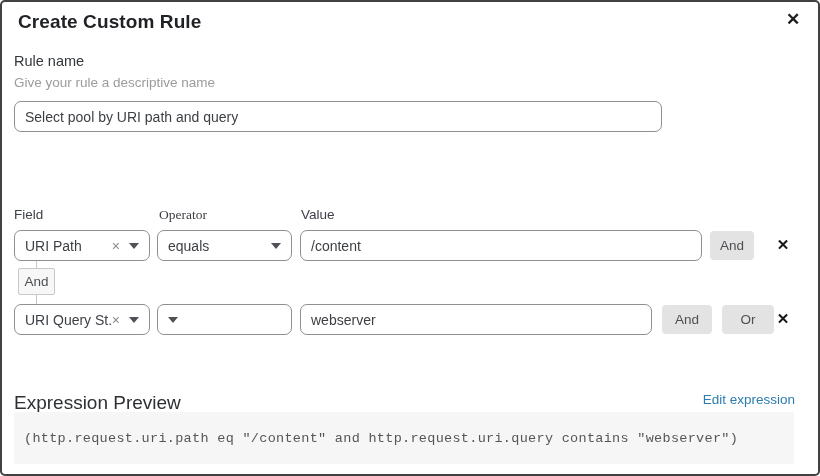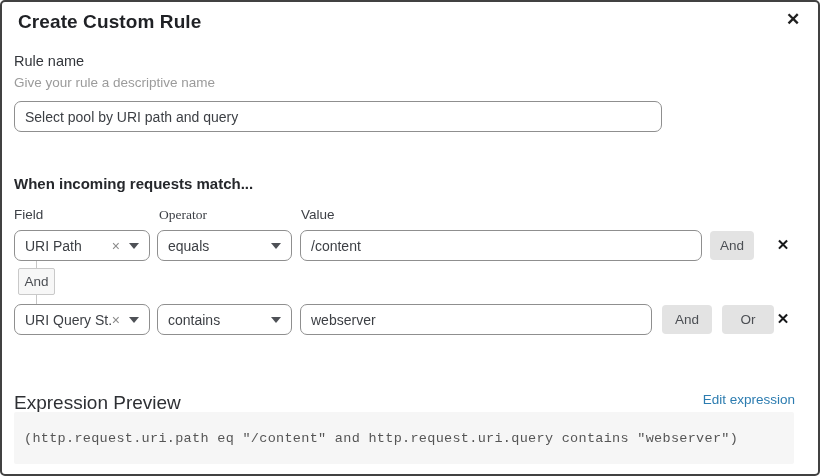--- a/index.html
+++ b/index.html
@@ -158,21 +158,20 @@
 
 <div class="dialog">
 
   <div class="title">Create Custom Rule</div>
   <button class="close-btn">✕</button>
 
   <div class="rule-name-label">Rule name</div>
   <div class="rule-name-hint">Give your rule a descriptive name</div>
   <input class="text-input rule-name-input" type="text" value="Select pool by URI path and query" style="">
 
-  <div class="match-heading">When incoming requests match...</div>
 
   <div class="col-label field">Field</div>
   <div class="col-label operator">Operator</div>
   <div class="col-label value">Value</div>
 
   <div class="select-box field-select row1">
     <span class="sel-text">URI Path</span>
     <span class="clear-x">×</span>
     <span class="caret"></span>
   </div>
@@ -187,21 +186,20 @@
   <div class="connector-line conn-top"></div>
   <div class="and-connector">And</div>
   <div class="connector-line conn-bottom"></div>
 
   <div class="select-box field-select row2">
     <span class="sel-text">URI Query St...</span>
     <span class="clear-x">×</span>
     <span class="caret"></span>
   </div>
   <div class="select-box operator-select row2">
-    <span class="sel-text">contains</span>
     <span class="caret"></span>
   </div>
   <input class="text-input value-input w2" type="text" value="webserver" style="">
   <button class="gray-btn and-btn-2">And</button>
   <button class="gray-btn or-btn-2">Or</button>
   <button class="remove-x remove-x-2">✕</button>
 
   <div class="expr-label">Expression Preview</div>
   <a class="edit-link">Edit expression</a>
   <div class="code-box">

